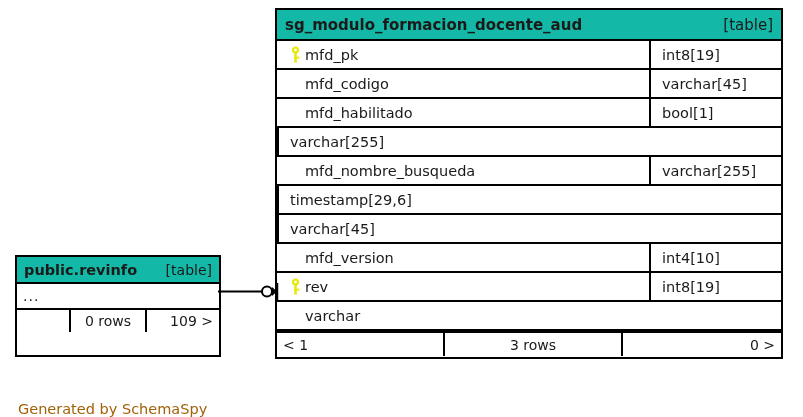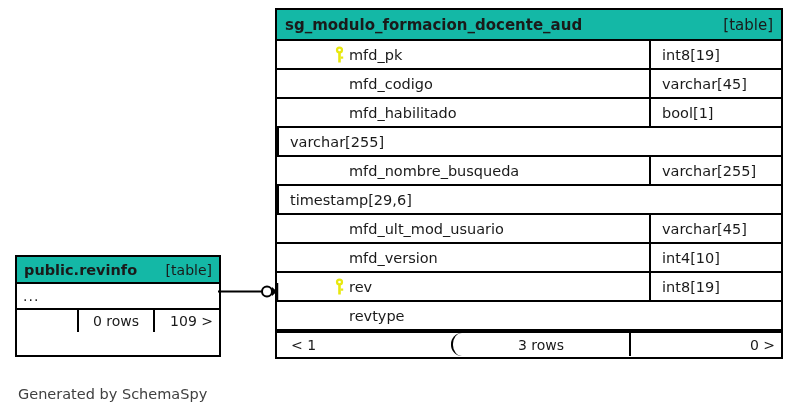--- a/index.html
+++ b/index.html
@@ -56,21 +56,20 @@
     border-bottom: 2px solid #000000;
   }
   .col-name {
     box-sizing: border-box;
     flex: 1 1 auto;
     display: flex;
     align-items: center;
     padding-left: 8px;
     overflow: hidden;
     white-space: nowrap;
-    margin-left: 44px;
   }
   .col-type {
     box-sizing: border-box;
     display: flex;
     align-items: center;
     padding-left: 11px;
     border-left: 2px solid #000000;
     white-space: nowrap;
   }
 
@@ -82,21 +81,20 @@
     justify-content: center;
   }
   .key-icon {
     display: block;
   }
 
   .entity-footer {
     display: flex;
     box-sizing: border-box;
     border-top: 2px solid #000000;
-    padding-left: 8px;
   }
   .footer-cell {
     box-sizing: border-box;
     display: flex;
     align-items: center;
     white-space: nowrap;
     overflow: hidden;
   }
   .footer-cell + .footer-cell {
     border-left: 2px solid #000000;
@@ -120,21 +118,21 @@
   #entity-main .col-type {
     font-size: 14.5px;
     width: 132px;
     flex: 0 0 132px;
   }
   #entity-main .entity-footer {
     height: 25px;
     font-size: 14px;
   }
   #entity-main .fc-1 { width: 166px; flex: 0 0 166px; }
-  #entity-main .fc-2 { width: 178px; flex: 0 0 178px; border-radius: 11px; }
+  #entity-main .fc-2 { width: 178px; flex: 0 0 178px; }
   #entity-main .fc-3 { flex: 1 1 auto; }
 
   
   #entity-secondary {
     left: 15px;
     top: 255px;
     width: 206px;
     height: 102px;
   }
   #entity-secondary .entity-header {
@@ -166,23 +164,23 @@
     left: 218px;
     top: 278px;
     width: 62px;
     height: 28px;
   }
 
   
   #generated-caption {
     position: absolute;
     left: 18px;
-    top: 386px;
+    top: 401px;
     font-size: 14.5px;
-    color: #404040;
+    color: #a16207;
     white-space: nowrap;
   }
 </style>
 </head>
 <body>
 
 <div class="canvas">
 
   <div class="entity" id="entity-main">
 
@@ -232,24 +230,20 @@
         <span>mfd_nombre_busqueda</span>
       </div>
       <div class="col-type">varchar[255]</div>
     </div>
 
     <div class="col-row">
       <div class="col-type">timestamp[29,6]</div>
     </div>
 
     <div class="col-row">
-      <div class="col-name">
-        <span class="key-slot"></span>
-        <span>mfd_ult_mod_usuario</span>
-      </div>
       <div class="col-type">varchar[45]</div>
     </div>
 
     <div class="col-row">
       <div class="col-name">
         <span class="key-slot"></span>
         <span>mfd_version</span>
       </div>
       <div class="col-type">int4[10]</div>
     </div>
@@ -265,21 +259,21 @@
           </svg>
         </span>
         <span>rev</span>
       </div>
       <div class="col-type">int8[19]</div>
     </div>
 
     <div class="col-row">
       <div class="col-name">
         <span class="key-slot"></span>
-        <span>revtype</span>
+        <span>varchar</span>
       </div>
     </div>
 
     <div class="entity-footer">
       <div class="footer-cell fc-left fc-1">&lt; 1</div>
       <div class="footer-cell fc-center fc-2">3 rows</div>
       <div class="footer-cell fc-right fc-3">0 &gt;</div>
     </div>
   </div>
 

